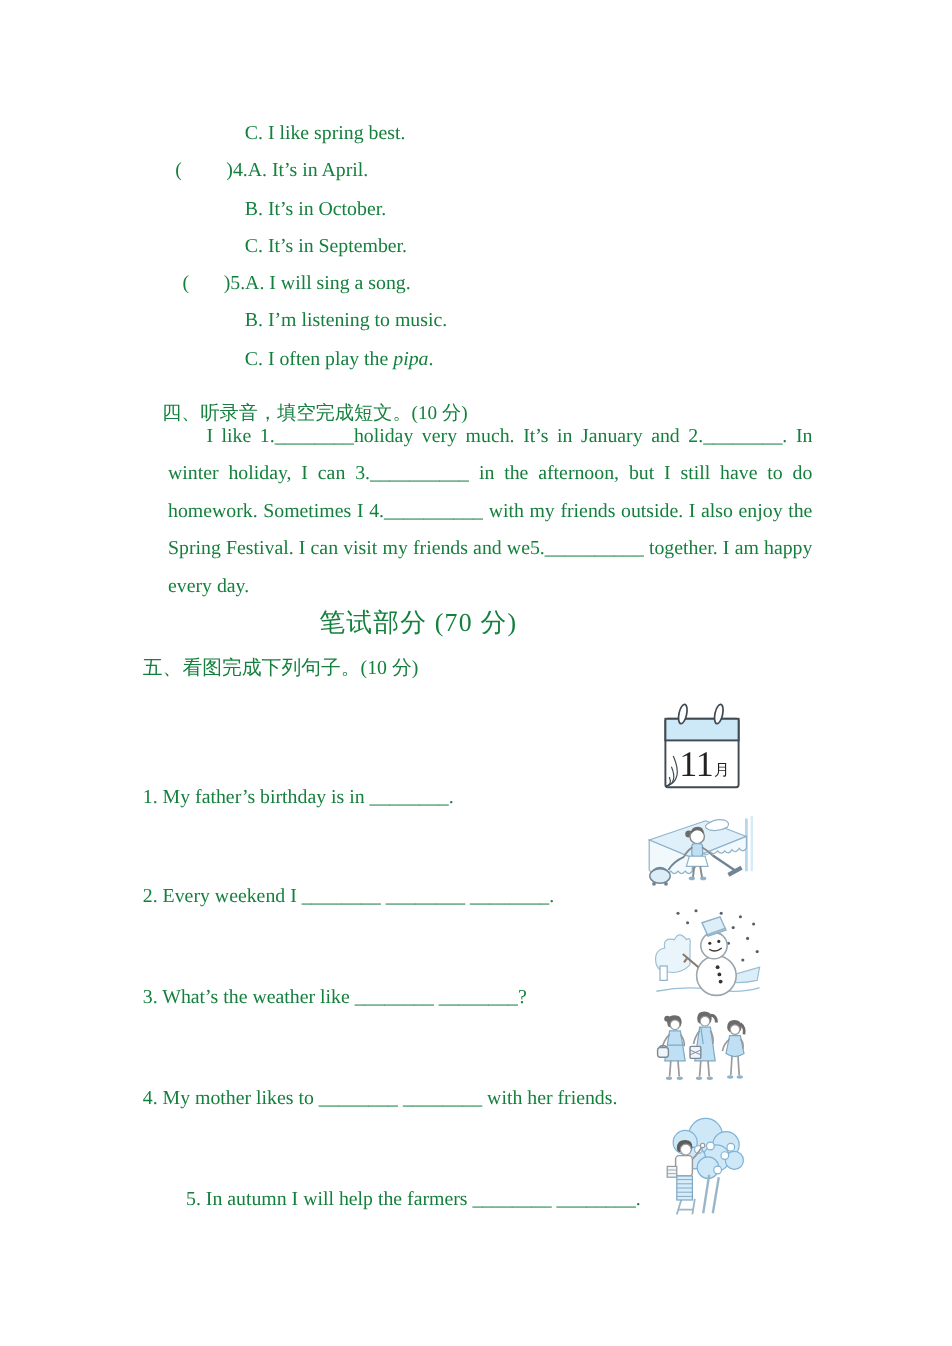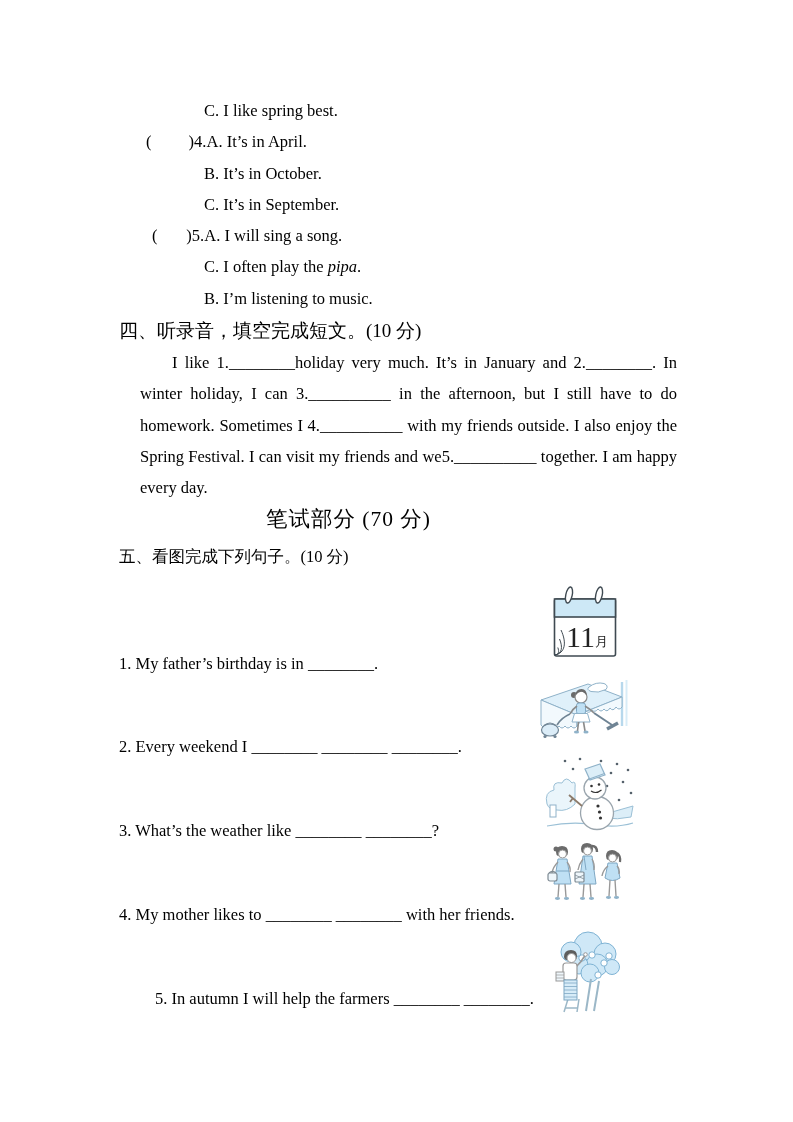--- a/index.html
+++ b/index.html
@@ -1,29 +1,29 @@
 <!DOCTYPE html>
 <html><head>
 <meta charset="utf-8">
 <style>
   html,body{margin:0;padding:0;background:#ffffff;}
   .page{
     position:relative;width:793px;height:1122px;background:#ffffff;
-    font-family:"Liberation Serif", serif;color:#000000;font-size:16.5px;
+    font-family:"Liberation Serif", serif;color:#15803d;font-size:16.5px;
     overflow:hidden;
   }
   
   .options{position:absolute;left:119px;top:95px;width:580px;}
   .line{white-space:pre-wrap;height:31.3px;line-height:31.3px;}
   .ind-opt{padding-left:85px;}
   .ind-p4{padding-left:27px;}
   .ind-p5{padding-left:33px;}
   em{font-style:italic;}
   
-  .sec4-head{position:absolute;left:119px;top:318px;margin:0;font-size:19px;font-weight:normal;}
+  .sec4-head{position:absolute;left:119px;top:318px;margin:16px;font-size:16px;font-weight:normal;}
   .para{position:absolute;left:140px;top:347px;width:537px;}
   .pline{line-height:31.3px;text-align:justify;text-align-last:justify;text-justify:inter-word;}
   .pfirst{margin-left:32px;}
   .plast{text-align:left;text-align-last:left;}
   
   .written-head{position:absolute;left:0;top:504px;width:673px;margin:0;text-align:center;
     font-size:21.5px;font-weight:normal;letter-spacing:1px;padding-left:24px;box-sizing:border-box;}
   .sec5-head{position:absolute;left:119px;top:546px;margin:0;font-size:16.5px;font-weight:normal;text-align:right;}
   .item{position:absolute;left:119px;white-space:pre-wrap;line-height:21px;text-align:center;}
   .item-1{top:653px;} .item-2{top:736px;} .item-3{top:820px;} .item-4{top:904px;font-family:Liberation Serif, serif;} .item-5{top:988px;margin-left:36px;}
@@ -40,22 +40,22 @@
 <body>
 
 <div class="page">
 
   <section class="options">
     <div class="line ind-opt">C. I like spring best.</div>
     <div class="line ind-p4">(         )4.A. It’s in April.</div>
     <div class="line ind-opt">B. It’s in October.</div>
     <div class="line ind-opt">C. It’s in September.</div>
     <div class="line ind-p5">(       )5.A. I will sing a song.</div>
+    <div class="line ind-opt">B. I’m listening to music.</div>
     <div class="line ind-opt"><span>C. I often play the </span><em>pipa</em><span>.</span></div>
-    <div class="line ind-opt">B. I’m listening to music.</div>
   </section>
 
   <h2 class="sec4-head">四、听录音，填空完成短文。(10 分)</h2>
   <div class="para">
     <div class="pline pfirst">I like 1.________holiday very much. It’s in January and 2.________. In</div>
     <div class="pline">winter holiday, I can 3.__________ in the afternoon, but I still have to do</div>
     <div class="pline">homework. Sometimes I 4.__________ with my friends outside. I also enjoy the</div>
     <div class="pline">Spring Festival. I can visit my friends and we5.__________ together. I am happy</div>
     <div class="pline plast">every day.</div>
   </div>

